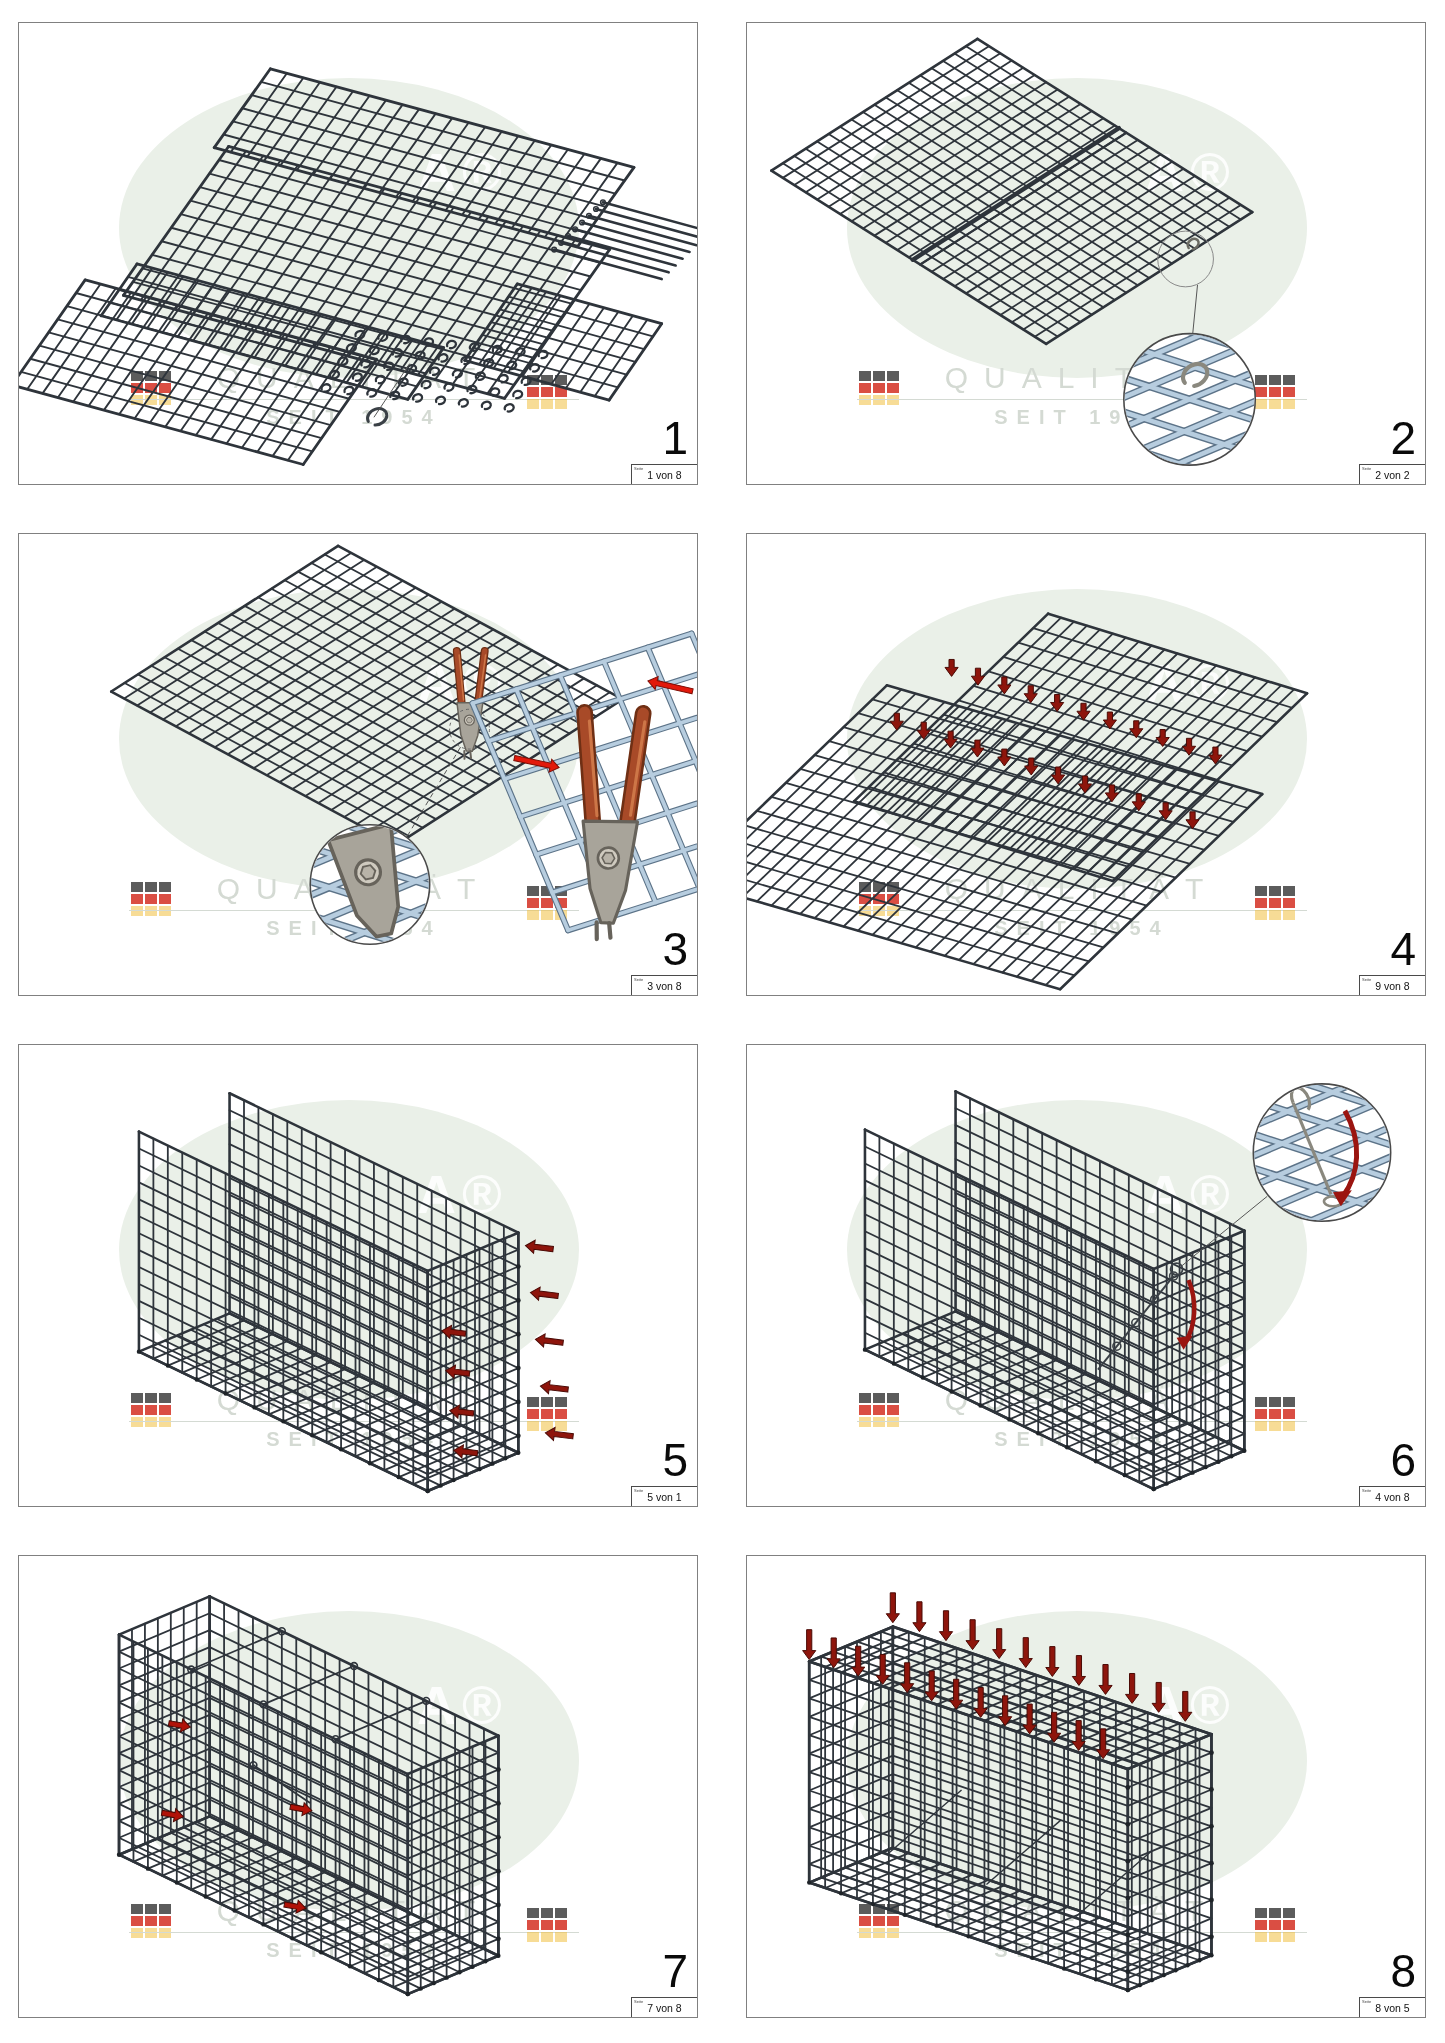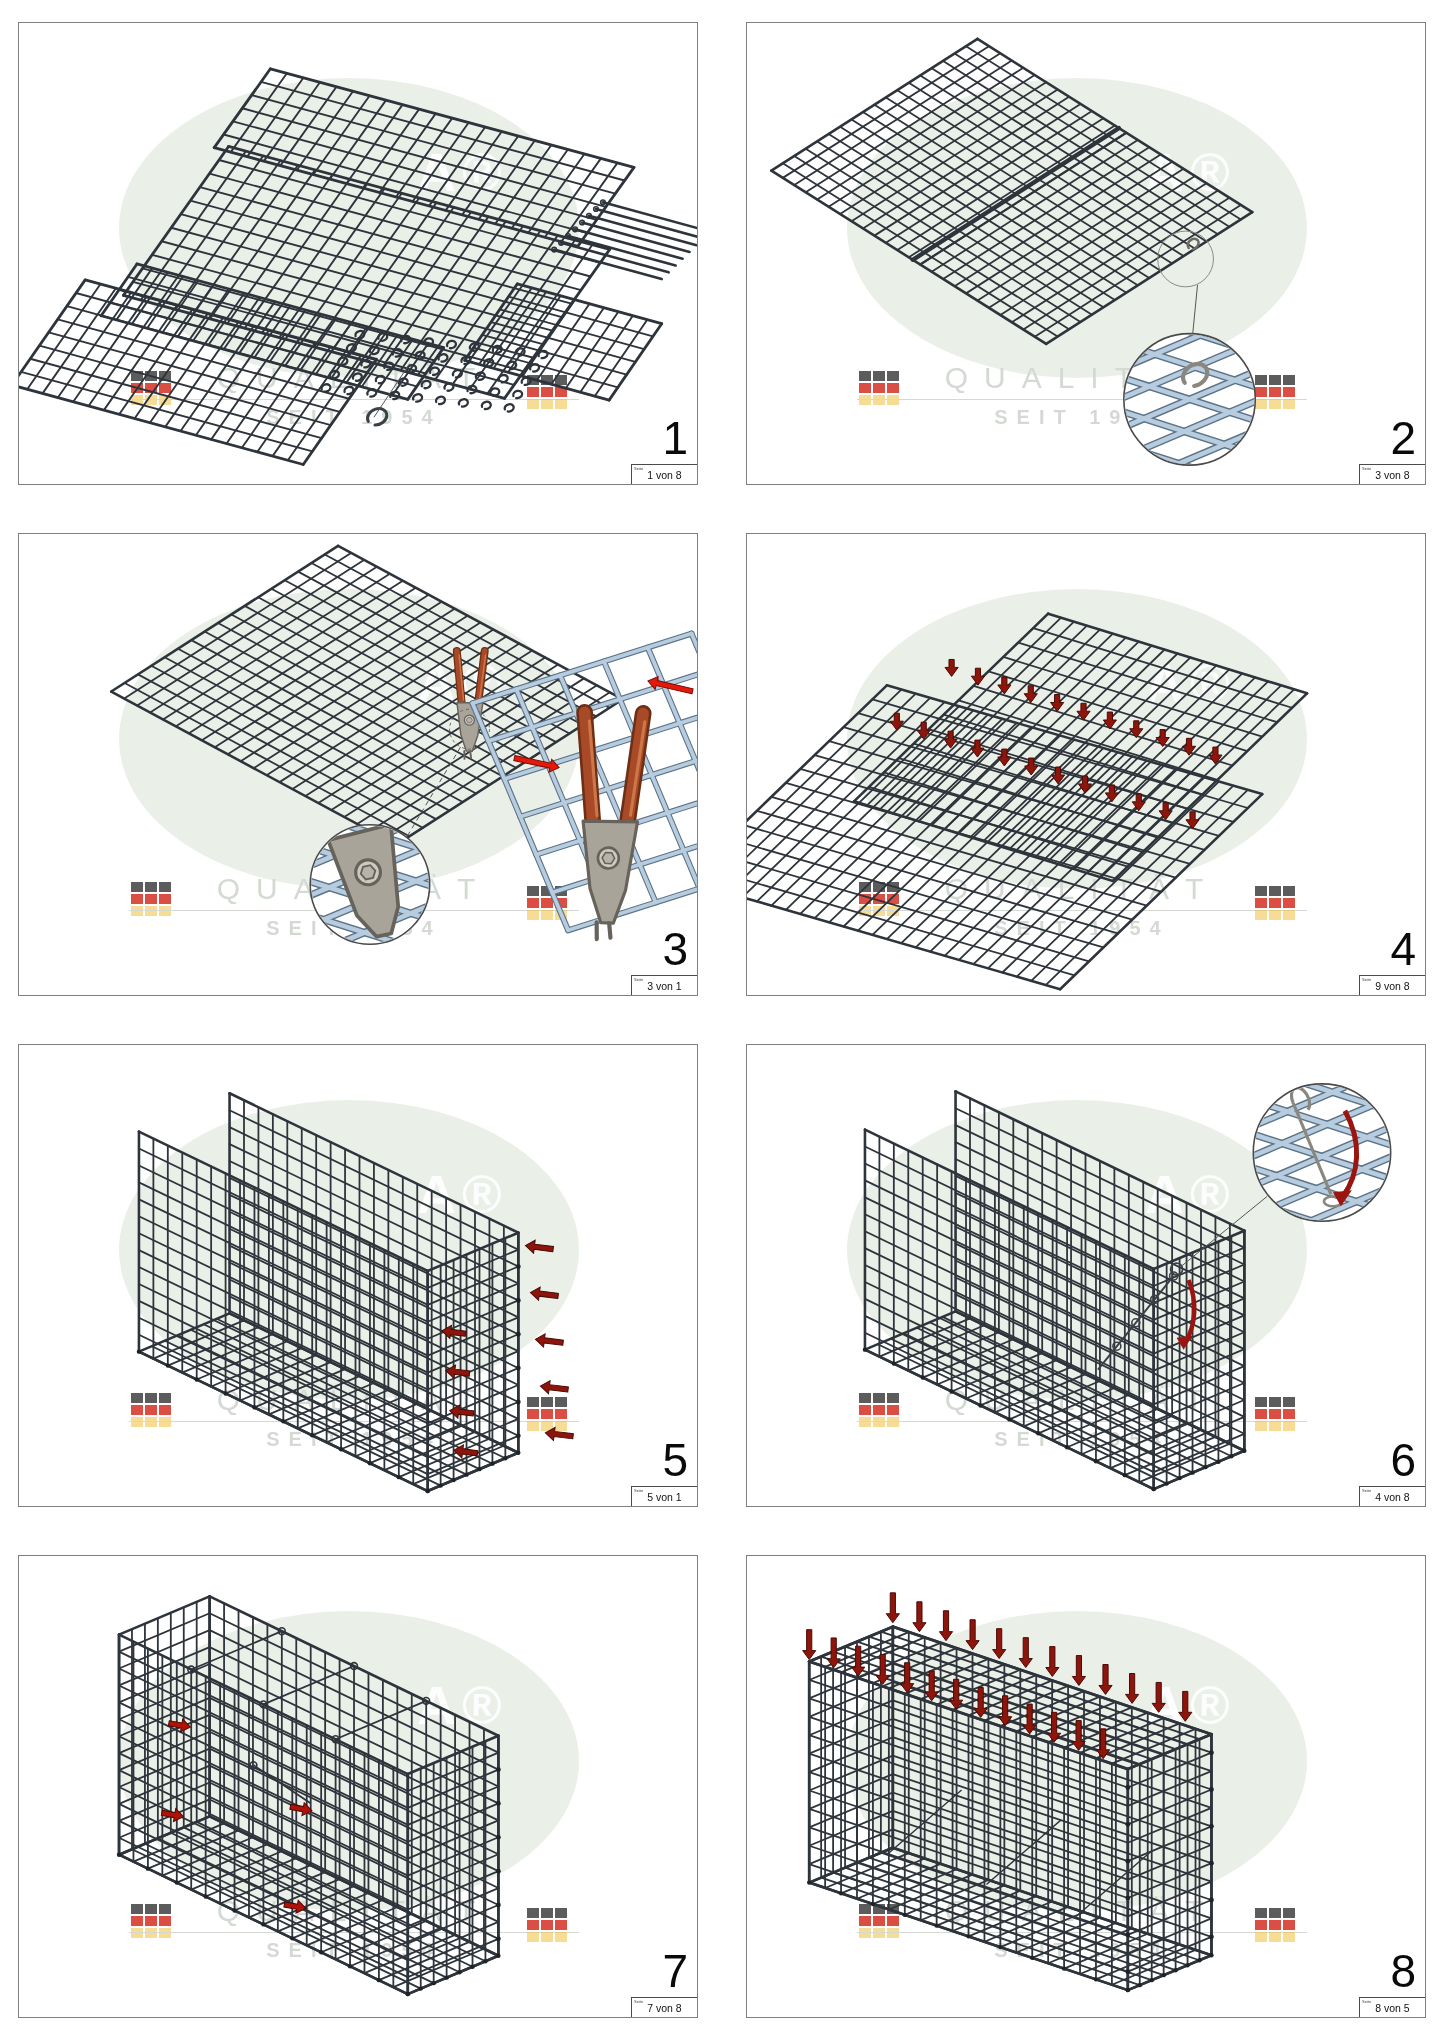--- a/index.html
+++ b/index.html
@@ -429,21 +429,21 @@
           <line x1="366" y1="318.92" x2="522" y2="369.08" stroke="#b7cddf" stroke-width="4.6"></line>
           <line x1="366" y1="352.92" x2="522" y2="403.08" stroke="#b7cddf" stroke-width="4.6"></line>
           <line x1="366" y1="386.92" x2="522" y2="437.08" stroke="#b7cddf" stroke-width="4.6"></line>
           <line x1="366" y1="420.92" x2="522" y2="471.08" stroke="#b7cddf" stroke-width="4.6"></line>
           <path d="M 451 372 A 13 10.14 0 1 0 445.15 363.94" fill="none" stroke="#8a887e" stroke-width="4.2" stroke-linecap="round" transform="rotate(-35 438 372)"></path>
         </g>
       </svg>
     <div class="step-number">2</div>
     <div class="page-box">
       <span class="page-box-label">Seite</span>
-      <span class="page-box-value">3 von 8</span>
+      <span class="page-box-value">2 von 2</span>
     </div>
   </figure>
     <figure class="panel">
     <div class="watermark">
       <div class="wm-ellipse"></div>
       <div class="wm-brand">A®</div>
       <div class="wm-flag wm-flag-left">
         <i class="r1"></i>
           <i class="r1"></i>
           <i class="r1"></i>
@@ -603,21 +603,21 @@
           <path d="M 6 10 L 3 15.2 L -3 15.2 L -6 10 L -3 4.8 L 3 4.8 Z" fill="#b8b3a8" stroke="#67635b" stroke-width="1.5"></path>
         </g>
         <g>
           <path d="M 0 -2.6 L 37 -2.6 L 37 -6.6 L 46 0 L 37 6.6 L 37 2.6 L 0 2.6 Z" fill="#e2190b" stroke="#7e0d04" stroke-width="1" transform="translate(497,225) rotate(12)"></path>
           <path d="M 0 -2.6 L 37 -2.6 L 37 -6.6 L 46 0 L 37 6.6 L 37 2.6 L 0 2.6 Z" fill="#e2190b" stroke="#7e0d04" stroke-width="1" transform="translate(676,158) rotate(193)"></path>
         </g>
       </svg>
     <div class="step-number">3</div>
     <div class="page-box">
       <span class="page-box-label">Seite</span>
-      <span class="page-box-value">3 von 1</span>
+      <span class="page-box-value">3 von 8</span>
     </div>
   </figure>
     <figure class="panel">
     <div class="watermark">
       <div class="wm-ellipse"></div>
       <div class="wm-brand">A®</div>
       <div class="wm-flag wm-flag-left">
         <i class="r1"></i>
           <i class="r1"></i>
           <i class="r1"></i>

